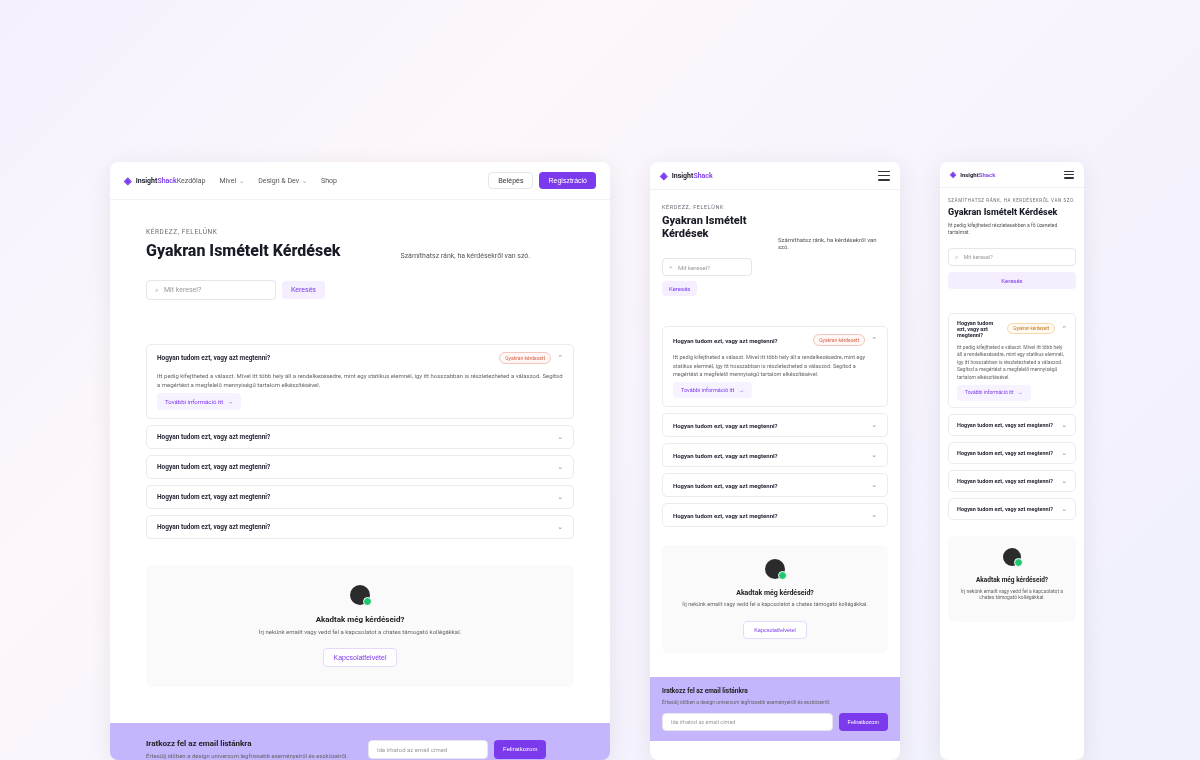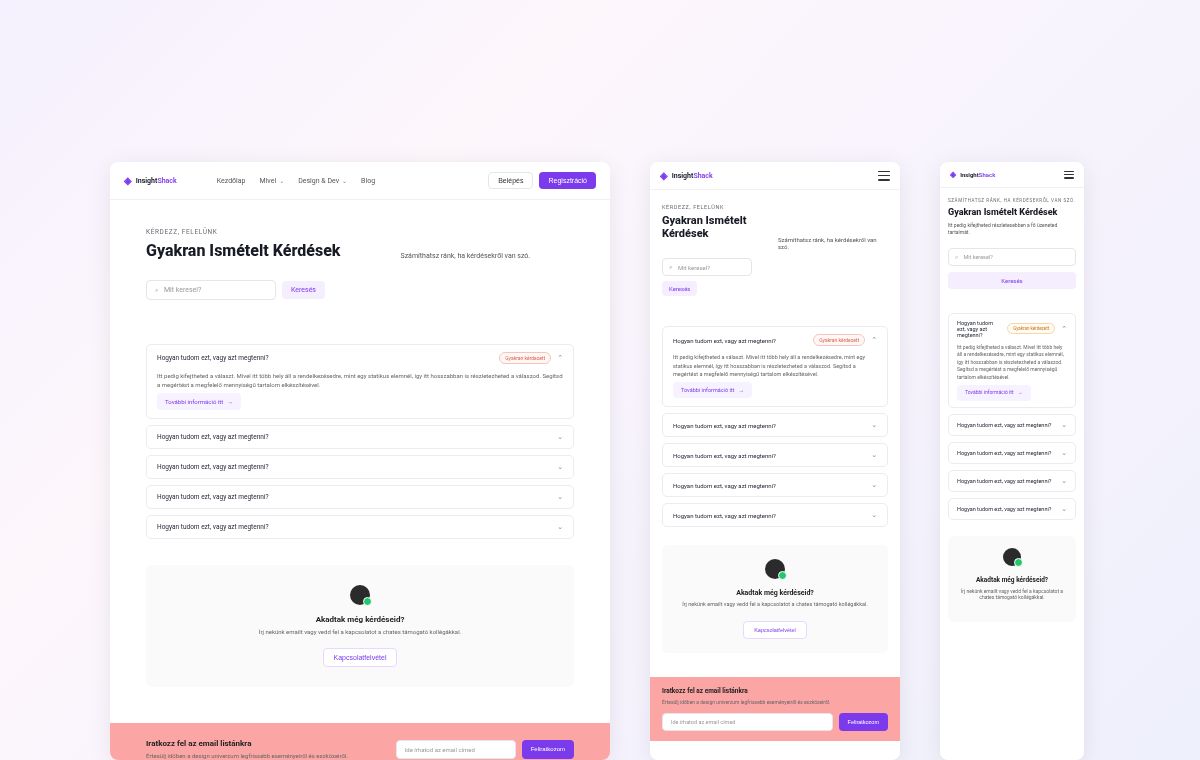--- a/index.html
+++ b/index.html
@@ -20,21 +20,21 @@
 }
 .frame-desktop { left: 110px; top: 162px; width: 500px; height: 598px; }
 .frame-tablet  { left: 650px; top: 162px; width: 250px; height: 598px; }
 .frame-mobile  { left: 940px; top: 162px; width: 144px; height: 598px; }
 
 
 .topbar { display: flex; align-items: center; padding: 10px 14px; border-bottom: 1px solid #f1f1f3; font-size: 7px; }
 .logo { display: flex; align-items: center; gap: 4px; font-weight: 700; color: #1a1d29; }
 .logo .mark { color: #7c3aed; font-size: 10px; }
 .logo .accent { color: #7c3aed; font-weight: 600; }
-.nav { display: flex; gap: 14px; margin-left: 40px; color: #555; }
+.nav { display: flex; gap: 14px; color: #555; }
 .nav-item { display: flex; align-items: center; gap: 3px; cursor: pointer; }
 .nav-item .chev { font-size: 6px; color: #888; }
 .auth { margin-left: auto; display: flex; gap: 6px; }
 .btn { border-radius: 4px; padding: 4px 9px; font-size: 7px; cursor: pointer; border: none; }
 .btn-ghost { background: #fff; border: 1px solid #e5e5ea; color: #333; }
 .btn-primary { background: #7c3aed; color: #fff; }
 .btn-outline-primary { background: #fff; border: 1px solid #e9d8fd; color: #7c3aed; padding: 5px 10px; }
 
 
 .topbar-sm { display: flex; align-items: center; justify-content: space-between; padding: 8px 10px; border-bottom: 1px solid #f1f1f3; font-size: 7px; }
@@ -68,21 +68,21 @@
 .search-mob { padding: 6px 8px 0; }
 .search-mob .search-box { width: 100%; font-size: 5.5px; padding: 4px 6px; }
 .search-mob .search-btn-full { width: 100%; text-align: center; font-size: 6px; padding: 5px; background: #f4eefe; color: #7c3aed; border-radius: 4px; margin-top: 6px; }
 
 
 .faq-wrap { padding: 44px 36px 20px; }
 .faq-wrap-sm { padding: 30px 12px 12px; }
 .faq-wrap-mob { padding: 24px 8px 10px; }
 .faq-item { border: 1px solid #ececf0; border-radius: 5px; margin-bottom: 6px; background: #fff; }
 .faq-head { display: flex; justify-content: space-between; align-items: center; padding: 7px 10px; cursor: pointer; gap: 6px; }
-.faq-q { font-size: 6.5px; font-weight: 400; color: #252736; flex: 1; }
+.faq-q { font-size: 6.5px; font-weight: 700; color: #252736; flex: 1; }
 .faq-chev { font-size: 7px; color: #888; }
 .faq-body { padding: 0 10px 8px; font-size: 6px; color: #666; line-height: 1.5; }
 .badge { font-size: 5px; padding: 2px 5px; border-radius: 7px; border: 1px solid #f3c6bd; color: #d9664f; background: #fff7f5; }
 .badge-orange { border-color: #f6d7a8; color: #c57b1f; background: #fffaf2; }
 .faq-link { display: inline-flex; align-items: center; gap: 4px; font-size: 6px; color: #7c3aed; background: #f7f2ff; padding: 4px 8px; border-radius: 4px; margin-top: 4px; }
 
 
 .faq-wrap-mob .faq-q { font-size: 5.5px; }
 .faq-wrap-mob .faq-body { font-size: 5px; }
 .faq-wrap-mob .badge { font-size: 4.5px; }
@@ -93,21 +93,21 @@
 .still-card-sm { margin: 0 12px; padding: 14px 12px; }
 .still-card-mob { margin: 0 8px; padding: 12px 8px; }
 .avatar { width: 20px; height: 20px; border-radius: 50%; background: #2b2b2b; margin: 0 auto 10px; position: relative; }
 .avatar::after { content: ""; position: absolute; right: -2px; bottom: -1px; width: 7px; height: 7px; border-radius: 50%; background: #24c76f; border: 1.5px solid #fff; }
 .still-title { font-size: 8px; font-weight: 700; color: #222; margin-bottom: 4px; }
 .still-sub { font-size: 6px; color: #666; margin-bottom: 10px; }
 .still-card-mob .still-title { font-size: 6.5px; }
 .still-card-mob .still-sub { font-size: 5px; }
 
 
-.news-band { margin-top: 36px; background: #fca5a5; padding: 16px 36px; display: flex; align-items: center; justify-content: space-between; gap: 20px; }
+.news-band { margin-top: 36px; background: #c4b5fd; padding: 16px 36px; display: flex; align-items: center; justify-content: flex-start; gap: 20px; }
 .news-band-sm { margin-top: 24px; padding: 10px 12px; flex-direction: column; align-items: stretch; gap: 8px; }
 .news-left { }
 .news-title { font-size: 8px; font-weight: 700; color: #222; margin-bottom: 4px; }
 .news-sub { font-size: 6px; color: #666; }
 .news-form { display: flex; gap: 6px; }
 .news-input { border: 1px solid #e5e5ea; border-radius: 4px; padding: 5px 8px; font-size: 6px; width: 120px; color: #999; background: #fff; }
 .news-band-sm .news-input { flex: 1; font-size: 5.5px; }
 .news-btn { font-size: 6px; padding: 5px 9px; }
 
 
@@ -131,21 +131,21 @@
         </span>
       <span class="nav-item">
           <span>Mivel</span>
           <span class="chev">⌄</span>
         </span>
       <span class="nav-item">
           <span>Design &amp; Dev</span>
           <span class="chev">⌄</span>
         </span>
       <span class="nav-item">
-          <span>Blog</span>
+          <span>Shop</span>
         </span>
     </div>
     <div class="auth">
       <button class="btn btn-ghost">Belépés</button>
       <button class="btn btn-primary">Regisztráció</button>
     </div>
   </div>
 
   <div class="hero">
     <div>

